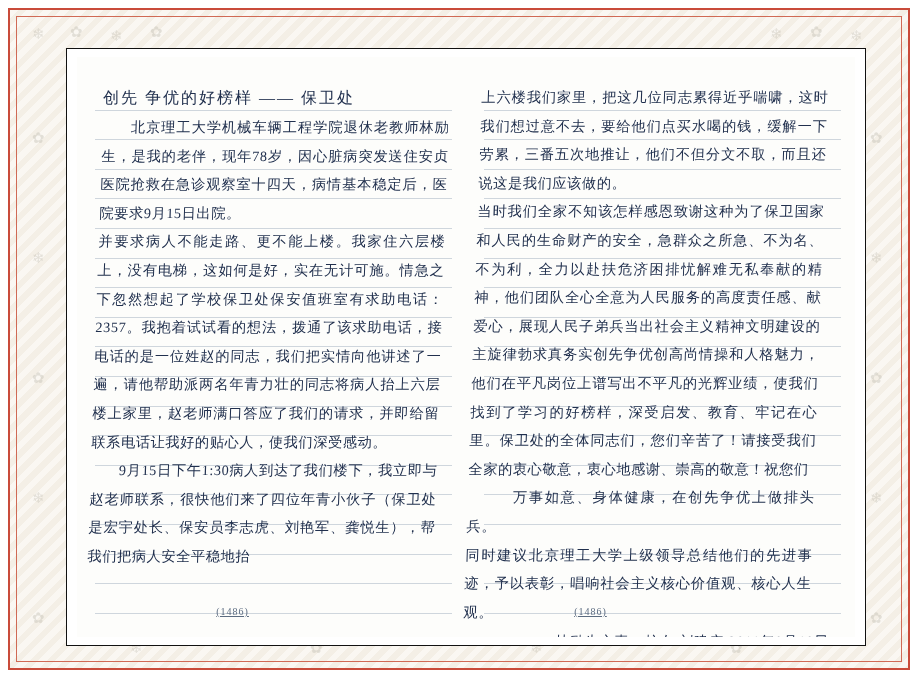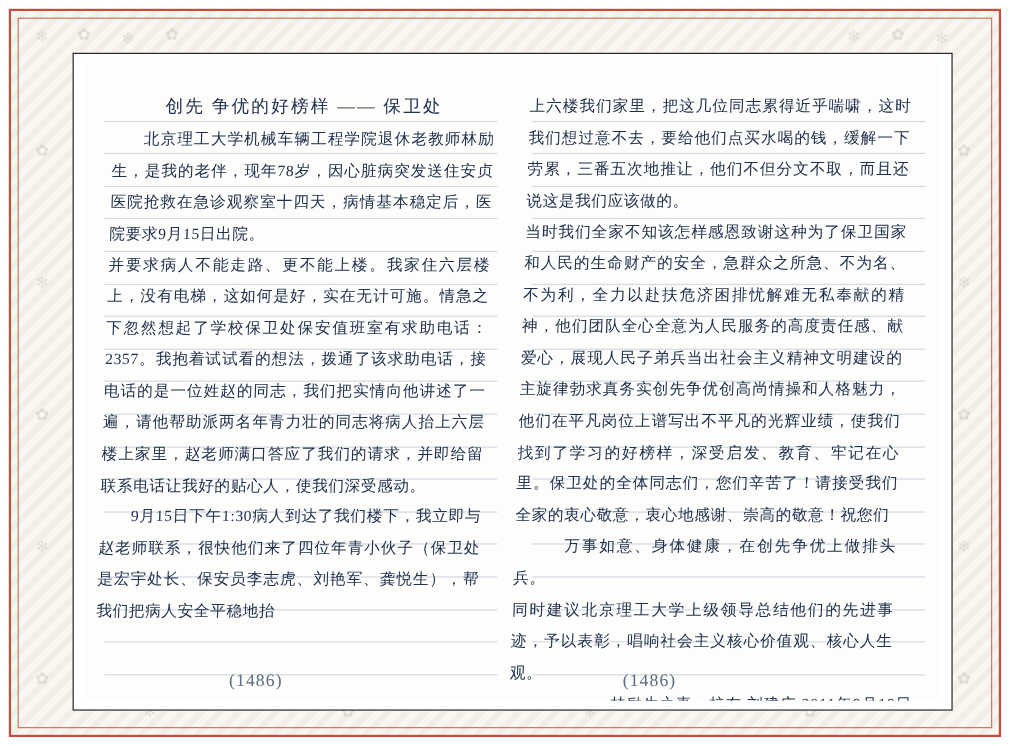--- a/index.html
+++ b/index.html
@@ -95,21 +95,21 @@
     pointer-events: none;
   }
   .rules i {
     display: block;
     height: 28.6px;
     border-bottom: 1px solid #cfd6dd;
   }
 
   .title-line {
     position: relative;
-    text-align: center;
+    text-align: left;
     font-family: "Liberation Serif", serif;
     font-size: 16px;
     color: #21304e;
     letter-spacing: 2px;
     height: 30px;
     line-height: 30px;
     white-space: nowrap;
   }
 
   .body-text {
@@ -139,27 +139,28 @@
     font-family: "Liberation Serif", serif;
     font-size: 14px;
     line-height: 28.6px;
     color: #21304e;
     transform: skewX(-3deg);
     letter-spacing: 1px;
   }
 
   .page-num {
     position: absolute;
-    bottom: 8px;
+    bottom: 20px;
     left: 50%;
     transform: translateX(-50%);
     font-family: "Liberation Serif", serif;
-    font-size: 16px;
+    font-size: 10px;
     color: #5b6b80;
     letter-spacing: 1px;
+    text-decoration: underline;
   }
   .col.left .page-num { left: 40%; }
   .col.right .page-num { left: 32%; }
 </style>
 </head>
 <body>
 
 <div class="page-frame">
   <div class="page-frame-inner"></div>
 

